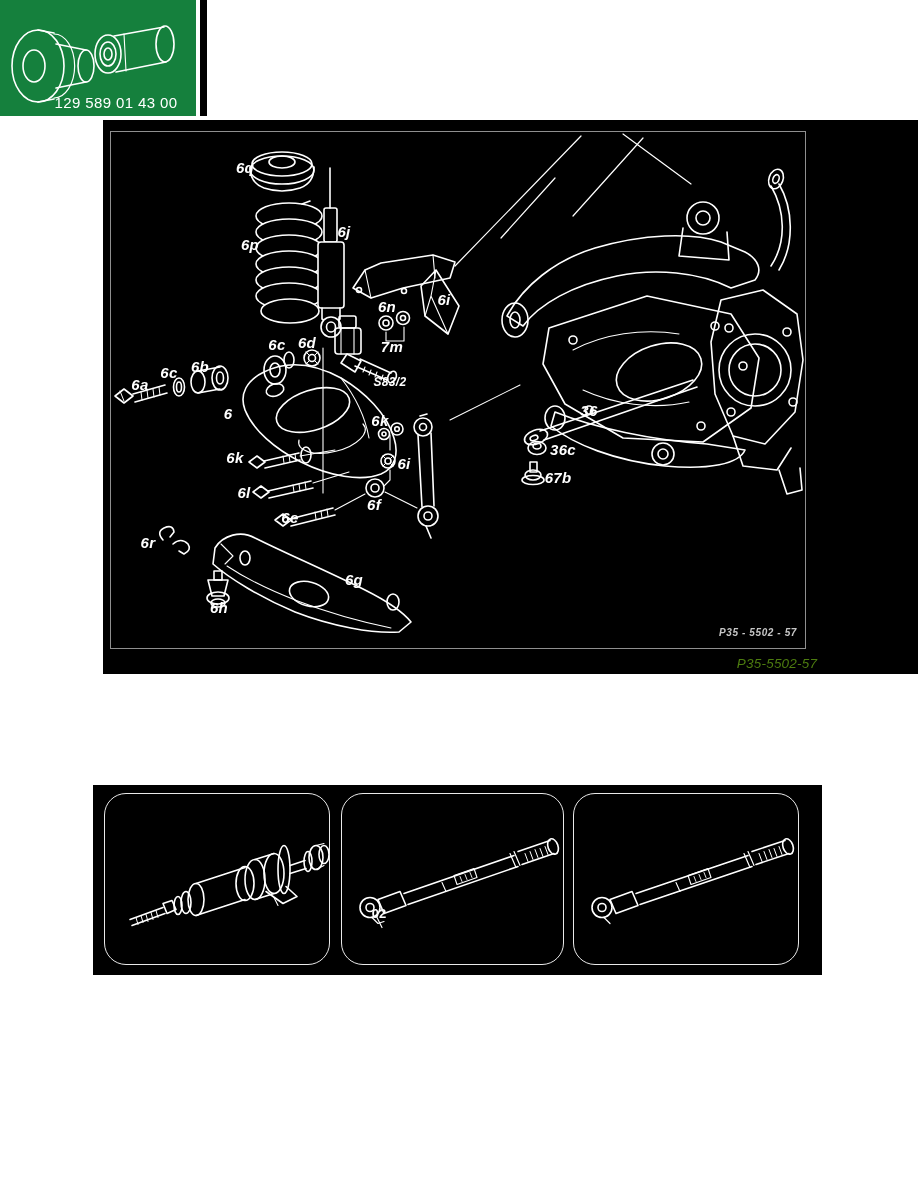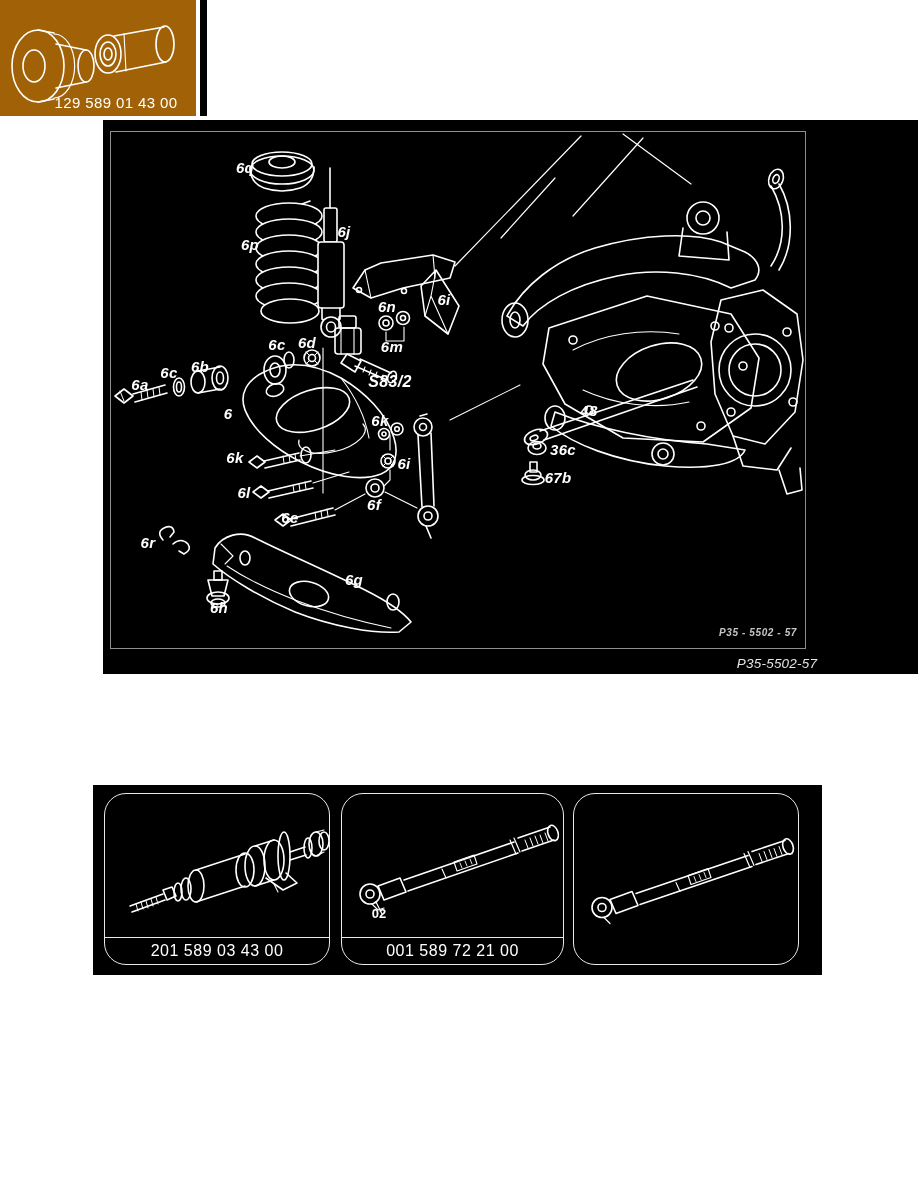--- a/index.html
+++ b/index.html
@@ -18,40 +18,40 @@
   .plabel{
     position:absolute;transform:translate(-50%,-50%);
     color:#fff;font-weight:bold;font-size:15px;letter-spacing:0.3px;white-space:nowrap;
   }
   .figcode-inner{
     position:absolute;transform:translate(-50%,-50%);
     color:#c6c6c6;font-size:10px;font-weight:bold;letter-spacing:0.6px;white-space:nowrap;
   }
   .figcode{
     position:absolute;transform:translate(-50%,-50%);
-    color:#e5e5e5;font-size:13.5px;letter-spacing:0.2px;white-space:nowrap;
+    color:#4d7c0f;font-size:13.5px;letter-spacing:0.2px;white-space:nowrap;
   }
   
   .tools-box{left:93px;top:785px;width:729px;height:190px;}
   .tool-card{
     position:absolute;top:8px;height:170px;border:1.5px solid #e9e9e9;border-radius:22px;
     display:flex;flex-direction:column;overflow:hidden;
   }
   .tool-card .tool-art{flex:1 1 auto;display:block;}
   .tool-num{
     height:26px;border-top:1.5px solid #e9e9e9;color:#fff;font-size:16px;
     display:flex;align-items:center;justify-content:center;letter-spacing:0.5px;
   }
   .callout{
     position:absolute;transform:translate(-50%,-50%);
     color:#fff;font-weight:bold;font-size:13px;
   }
   
   .bottom-box{left:357px;top:996px;width:207px;height:116px;background:transparent;}
-  .bottom-main{position:absolute;left:0;top:0;width:196px;height:116px;background:#a16207;}
+  .bottom-main{position:absolute;left:0;top:0;width:196px;height:116px;background:#15803d;}
   .bottom-sliver{position:absolute;left:200px;top:0;width:7px;height:116px;background:#000;}
   .bottom-num{
     position:absolute;left:116px;bottom:5px;transform:translateX(-50%);
     color:#fff;font-size:15px;letter-spacing:0.4px;white-space:nowrap;
   }
   svg{stroke:#fff;fill:none;stroke-width:1.6;stroke-linecap:round;stroke-linejoin:round;}
 </style>
 </head>
 <body>
 
@@ -220,35 +220,35 @@
       <ellipse cx="430" cy="360" rx="11" ry="4.5"></ellipse>
     </svg>
 
     <div class="inner-frame"></div>
 
     <div class="plabel" style="left:142px;top:47px">6q</div>
     <div class="plabel" style="left:147px;top:124px">6p</div>
     <div class="plabel" style="left:241px;top:111px">6j</div>
     <div class="plabel" style="left:341px;top:179px">6i</div>
     <div class="plabel" style="left:284px;top:186px">6n</div>
-    <div class="plabel" style="left:289px;top:226px">6m</div>
+    <div class="plabel" style="left:289px;top:226px">7m</div>
     <div class="plabel" style="left:174px;top:224px">6c</div>
     <div class="plabel" style="left:204px;top:222px">6d</div>
-    <div class="plabel" style="left:287px;top:262px;font-size:16px">S83/2</div>
+    <div class="plabel" style="left:287px;top:262px;font-size:12px">S83/2</div>
     <div class="plabel" style="left:37px;top:264px">6a</div>
     <div class="plabel" style="left:66px;top:252px">6c</div>
     <div class="plabel" style="left:97px;top:246px">6b</div>
     <div class="plabel" style="left:125px;top:293px">6</div>
     <div class="plabel" style="left:277px;top:300px">6k</div>
     <div class="plabel" style="left:301px;top:343px">6i</div>
     <div class="plabel" style="left:132px;top:337px">6k</div>
     <div class="plabel" style="left:141px;top:372px">6l</div>
     <div class="plabel" style="left:187px;top:397px">6e</div>
     <div class="plabel" style="left:271px;top:384px">6f</div>
-    <div class="plabel" style="left:486px;top:290px">48</div>
+    <div class="plabel" style="left:486px;top:290px">36</div>
     <div class="plabel" style="left:460px;top:329px">36c</div>
     <div class="plabel" style="left:455px;top:357px">67b</div>
     <div class="plabel" style="left:45px;top:422px">6r</div>
     <div class="plabel" style="left:251px;top:459px">6g</div>
     <div class="plabel" style="left:116px;top:487px">6h</div>
 
     <div class="figcode-inner" style="left:655px;top:512px">P35 - 5502 - 57</div>
     <div class="figcode" style="left:674px;top:543px">P35-5502-57</div>
   </section>
 
@@ -269,41 +269,39 @@
         <ellipse cx="169" cy="66" rx="10" ry="20"></ellipse>
         <ellipse cx="179" cy="62" rx="6" ry="24"></ellipse>
         <path d="M161,84 L178,96 L192,89 L181,79"></path>
         <path d="M169,90 L173,98" stroke-width="1.1"></path>
         <path d="M185,58 L200,53 M185,66 L201,61"></path>
         <ellipse cx="203" cy="54" rx="4" ry="10"></ellipse>
         <ellipse cx="211" cy="50" rx="7" ry="12"></ellipse>
         <path d="M211,38 L219,36 M211,62 L219,58" stroke-width="1.1"></path>
         <ellipse cx="219" cy="47" rx="5" ry="9"></ellipse>
       </svg>
-      <div class="tool-num">201 589 03 43 00</div>
     </div>
 
     <div class="tool-card" style="left:248px;width:221px">
       <svg class="tool-art" viewBox="0 0 221 143" width="221" height="143">
         <circle cx="28" cy="100" r="10"></circle>
           <circle cx="28" cy="100" r="4"></circle>
         <path d="M36,92 L58,84 L64,98 L42,106 Z"></path>
         <path d="M30,110 l6,6 6,-2" stroke-width="1.2"></path>
         <path d="M62,86 L172,48 M66,97 L176,59"></path>
         <path d="M100,75 L104,84" stroke-width="1.1"></path>
         <path d="M112,68 L132,61 L135,70 L115,77 Z" stroke-width="1.1"></path>
         <path d="M118,69 l2,5 M123,67 l2,5 M128,65 l2,5" stroke-width="0.9"></path>
         <path d="M168,46 L174,60 M172,44 L178,58" stroke-width="1.2"></path>
         <path d="M176,44 L208,33 M180,57 L212,46"></path>
         <path d="M183,46 l3,8 M188,44 l3,8 M193,42 l3,8 M198,41 l3,8 M203,39 l3,8" stroke-width="1"></path>
         <ellipse cx="211" cy="39" rx="5" ry="8" transform="rotate(-19 211 39)"></ellipse>
         <path d="M34,108 L40,120" stroke-width="1.2"></path>
       </svg>
       <div class="callout" style="left:37px;top:119px">02</div>
-      <div class="tool-num">001 589 72 21 00</div>
     </div>
 
     <div class="tool-card" style="left:480px;width:224px">
       <svg class="tool-art" viewBox="0 0 224 143" width="224" height="143">
         <circle cx="28" cy="100" r="10"></circle>
           <circle cx="28" cy="100" r="4"></circle>
         <path d="M36,92 L58,84 L64,98 L42,106 Z"></path>
         <path d="M30,110 l6,6" stroke-width="1.2"></path>
         <path d="M62,86 L174,48 M66,97 L178,59"></path>
         <path d="M102,75 L106,84" stroke-width="1.1"></path>

